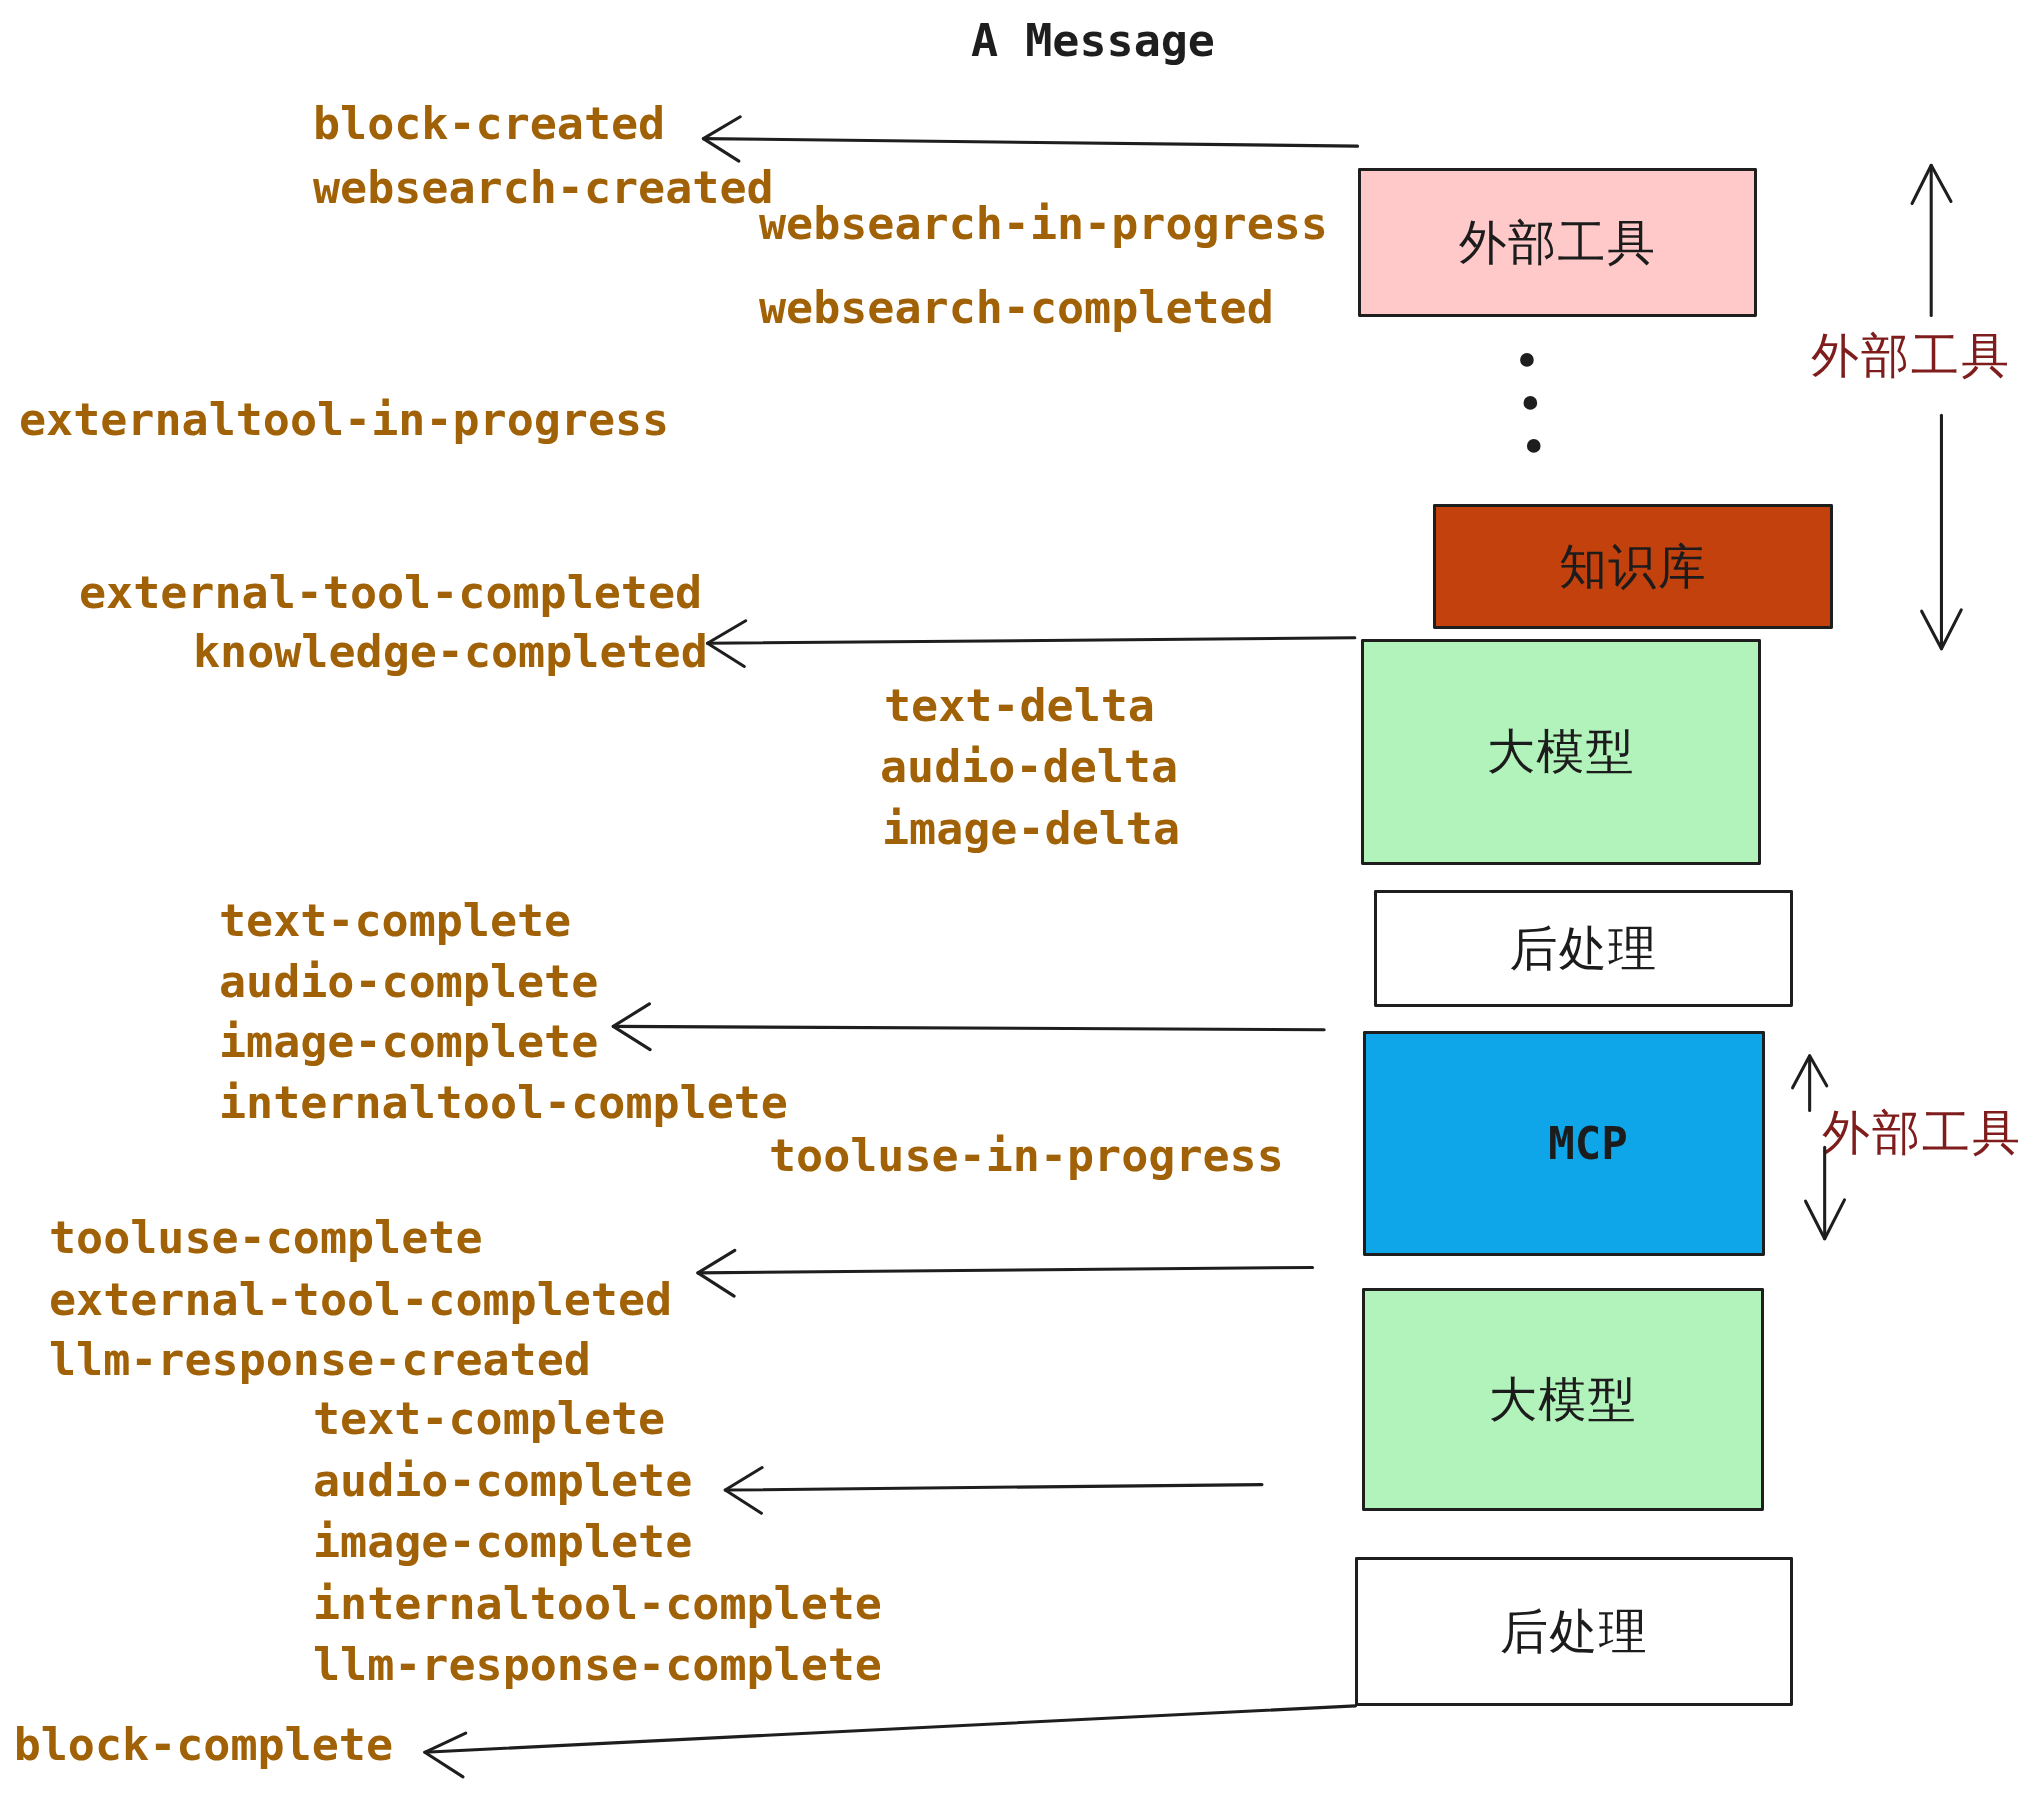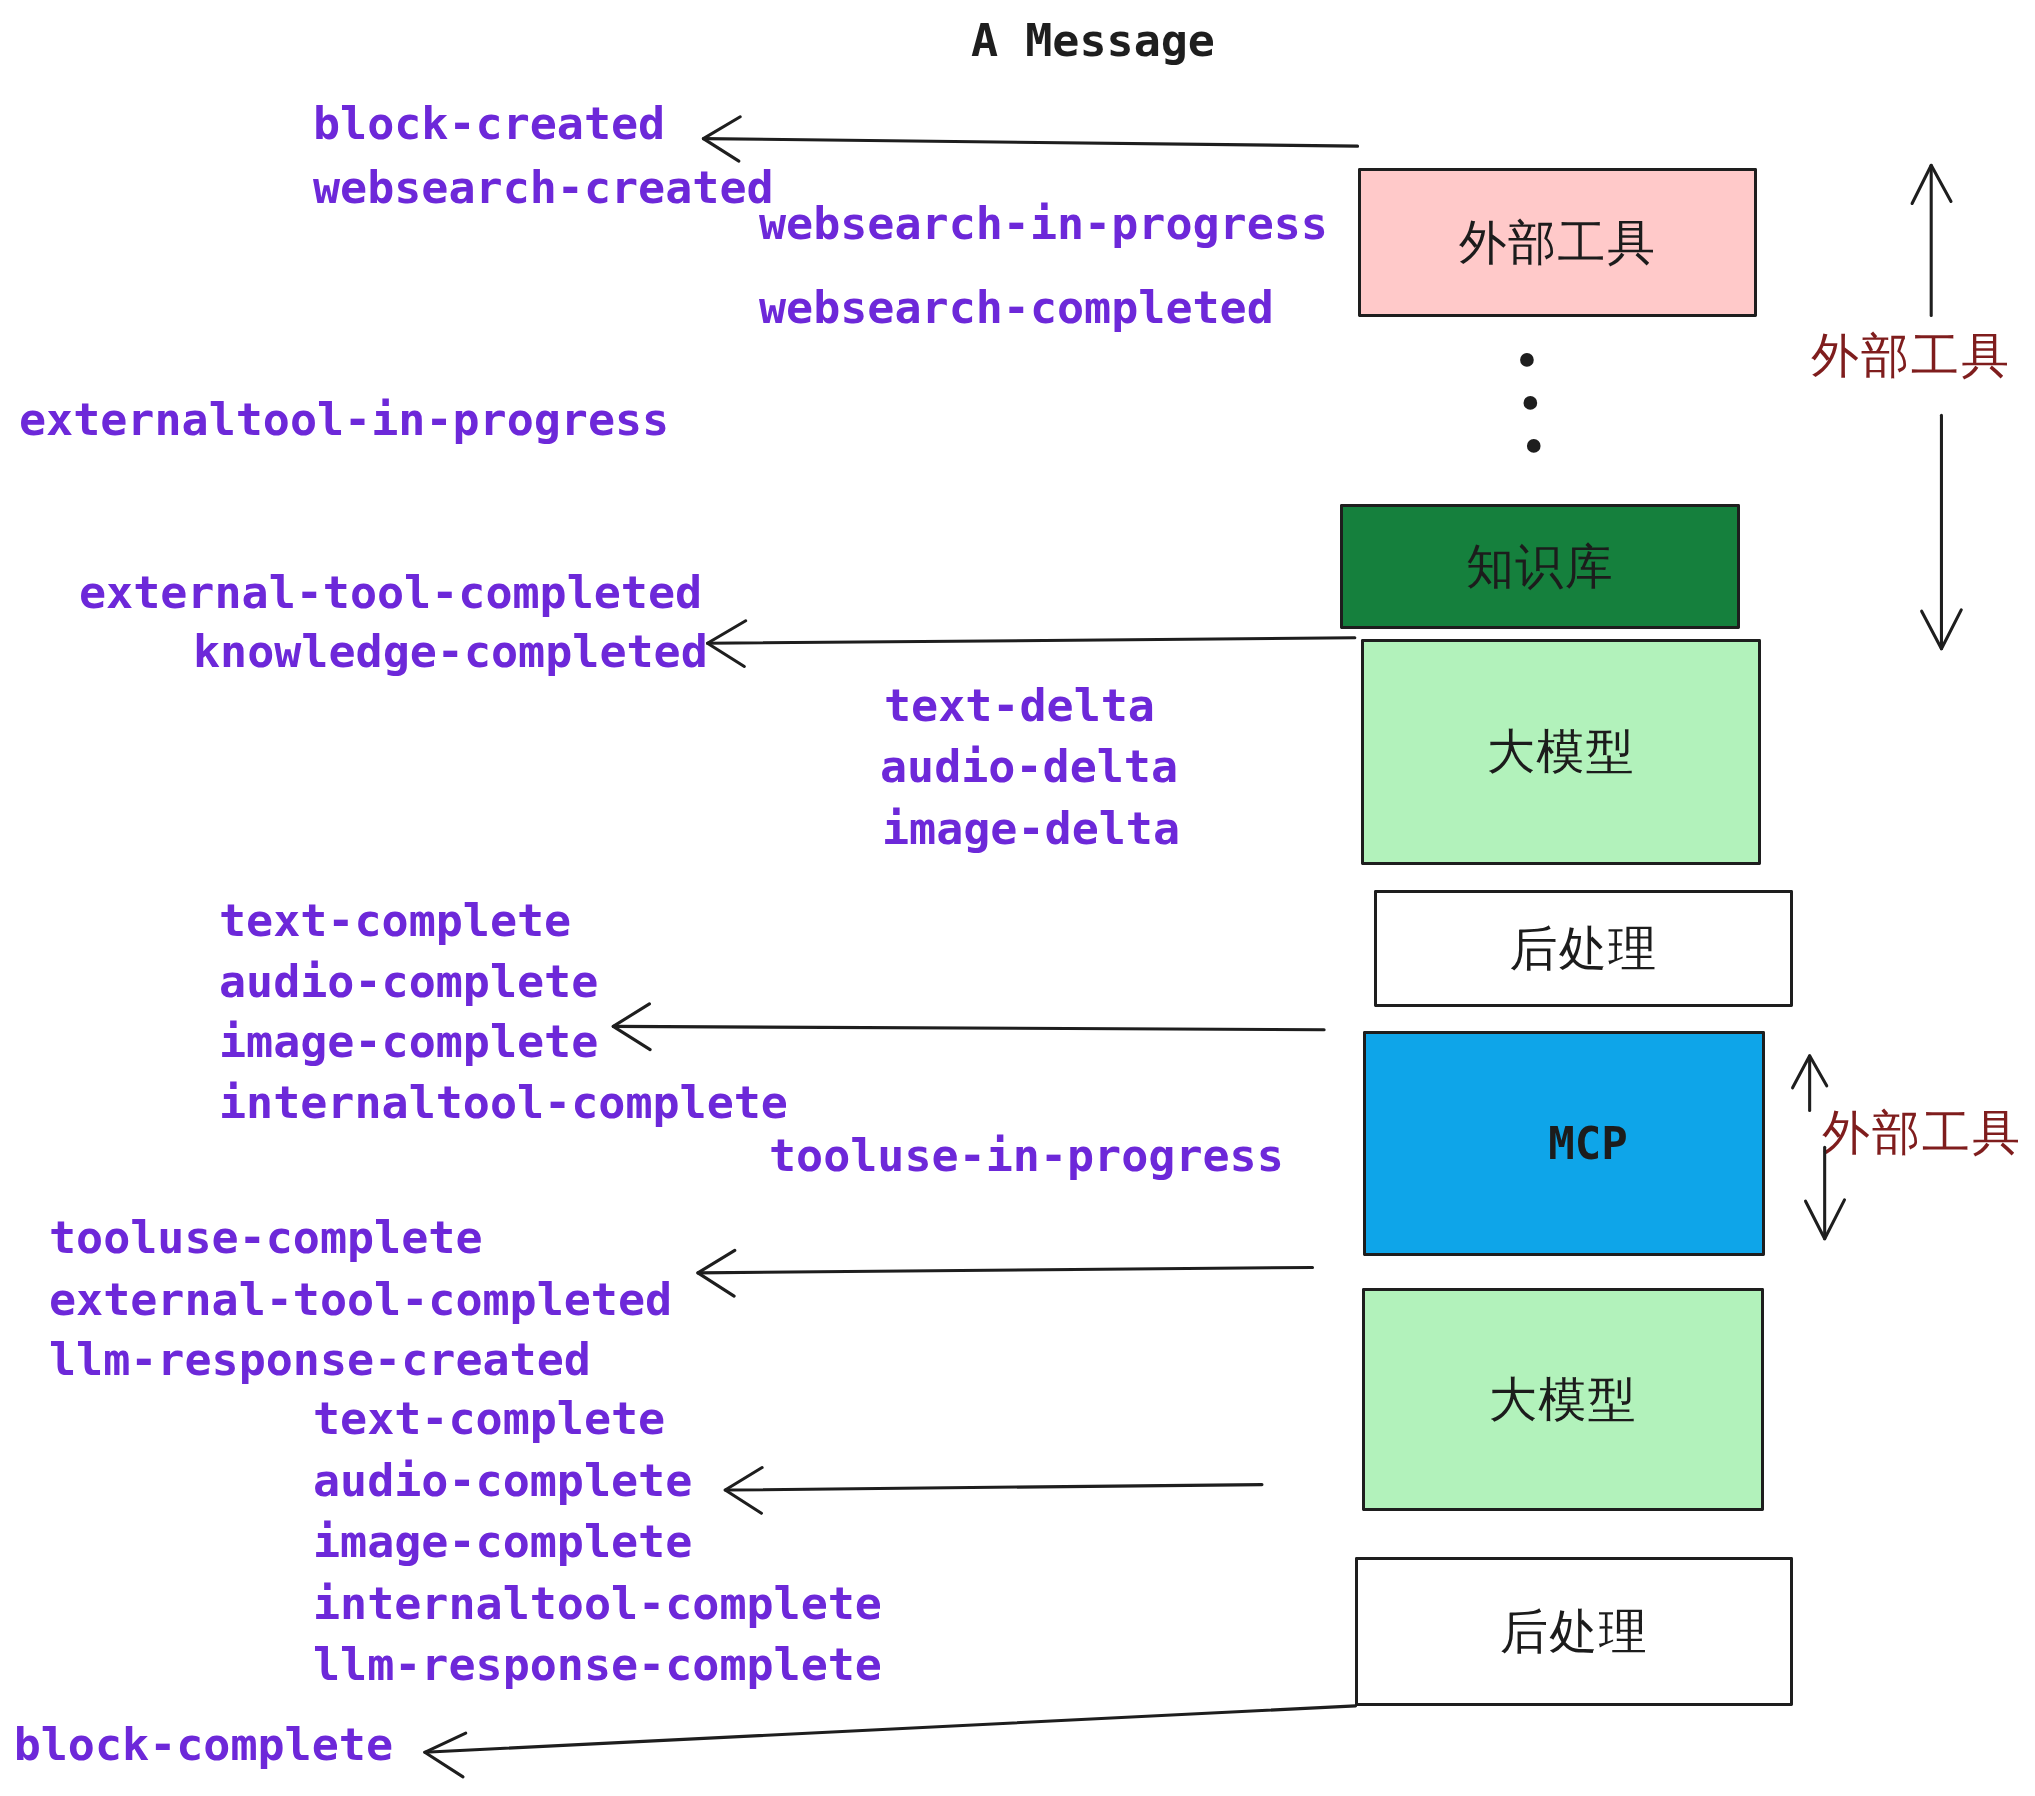--- a/index.html
+++ b/index.html
@@ -14,21 +14,21 @@
     position:absolute;
     left:902px;top:15px;width:382px;
     text-align:center;
     font:bold 45px/1.15 "DejaVu Sans Mono", monospace;
     color:#1e1e1e;
     white-space:nowrap;
   }
   .ev{
     position:absolute;
     font:bold 45px/1.05 "DejaVu Sans Mono", monospace;
-    color:#6d28d9;
+    color:#a16207;
     white-space:nowrap;
   }
   .box{
     position:absolute;
     box-sizing:border-box;
     border:3.4px solid #1e1e1e;
     border-radius:1.4px;
     display:flex;align-items:center;justify-content:center;
     color:#1c1c1c;
   }
@@ -82,21 +82,21 @@
   <div class="ev" style="left:313px;top:1395px">text-complete</div>
   <div class="ev" style="left:313px;top:1457px">audio-complete</div>
   <div class="ev" style="left:313px;top:1518px">image-complete</div>
   <div class="ev" style="left:313px;top:1580px">internaltool-complete</div>
   <div class="ev" style="left:313px;top:1641px">llm-response-complete</div>
   <div class="ev" style="left:13.7px;top:1721px">block-complete</div>
 
   <div class="box" style="left: 1358px; top: 168px; width: 399px; height: 149px; background: rgb(255, 201, 201);">
     <span class="cjk">外部工具</span>
   </div>
-  <div class="box" style="left: 1340px; top: 504px; width: 400px; height: 125px; background: #15803d;">
+  <div class="box" style="left: 1433px; top: 504px; width: 400px; height: 125px; background: #c2410c;">
     <span class="cjk">知识库</span>
   </div>
   <div class="box" style="left: 1361px; top: 639px; width: 400px; height: 226px; background: rgb(178, 242, 187);">
     <span class="cjk">大模型</span>
   </div>
   <div class="box" style="left: 1374px; top: 890px; width: 419px; height: 117px; background: rgb(255, 255, 255);">
     <span class="cjk">后处理</span>
   </div>
   <div class="box" style="left: 1363px; top: 1031px; width: 402px; height: 225px; background: #0ea5e9; padding-left: 48px;">
     <span class="mono">MCP</span>

